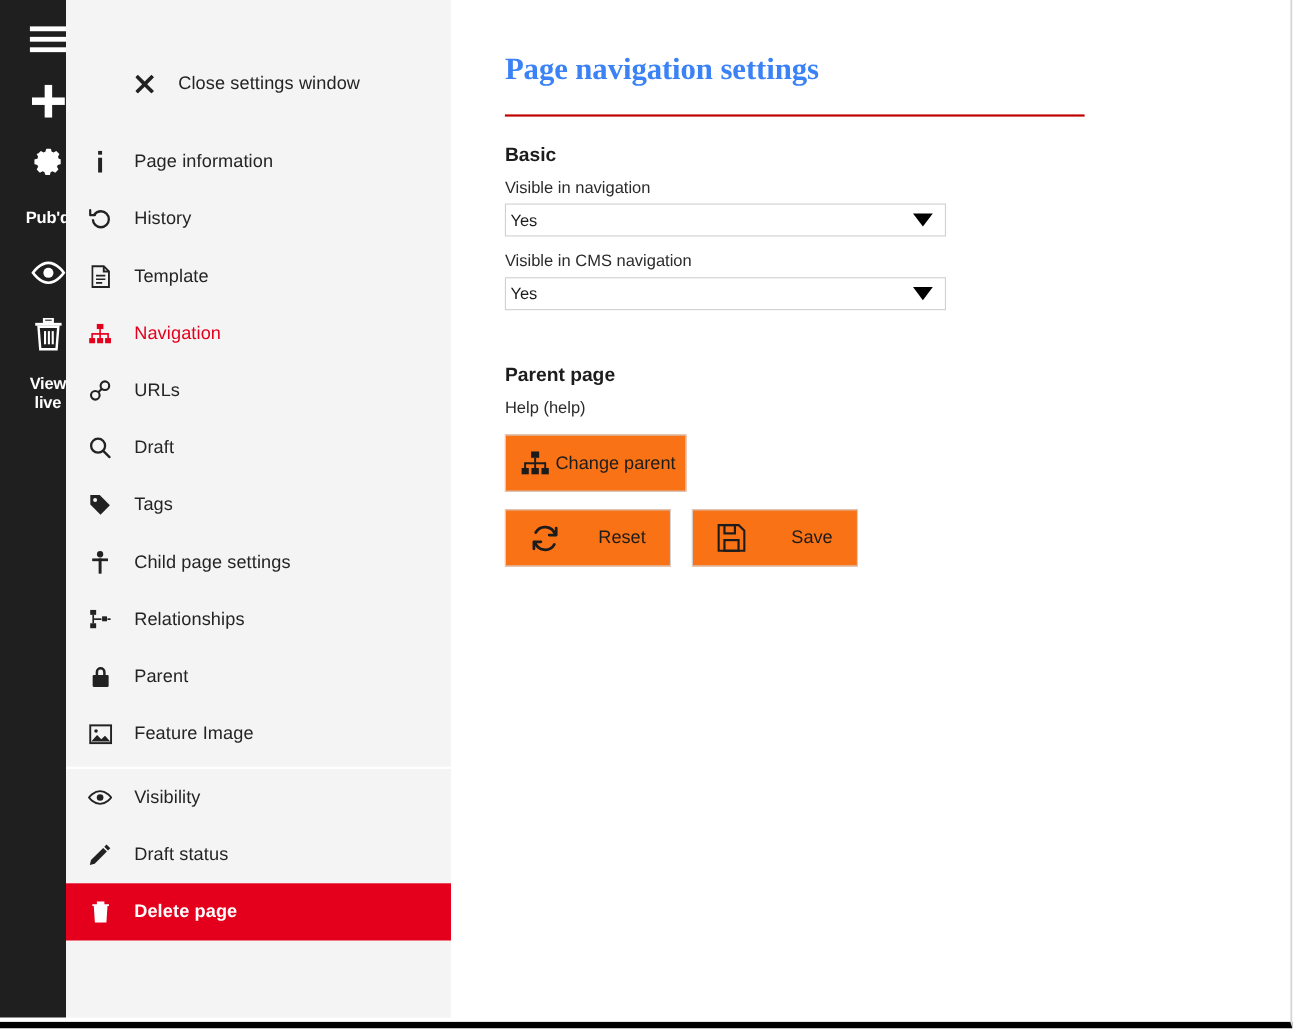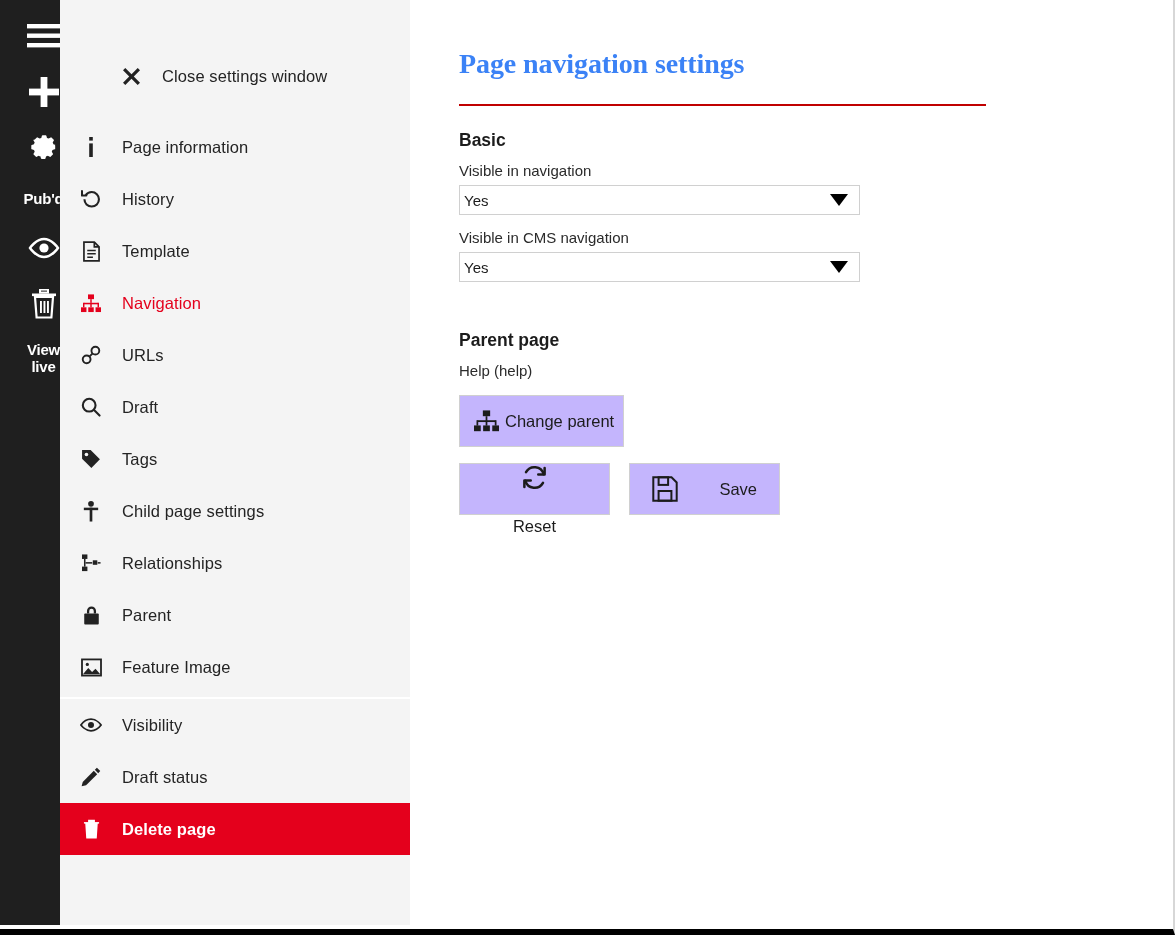--- a/index.html
+++ b/index.html
@@ -127,41 +127,41 @@
     border-top: 12px solid #000000;
     pointer-events: none;
   }
   .spacer-32 { height: 34px; }
   .help-text {
     font-size: 15px; color: #2b2b2b;
     margin-bottom: 16px;
   }
   .btn {
     border: 1px solid #d0d0d0;
-    background: #c4b5fd;
+    background: #f97316;
     display: inline-flex; align-items: center;
     cursor: pointer;
     color: #1c1c1c;
   }
   .btn svg { display: block; }
   #change-parent-btn {
     width: 165px; height: 52px;
     padding-left: 14px;
     gap: 6px;
     margin-bottom: 16px;
   }
   #change-parent-btn .btn-label { font-size: 16.5px; }
   .btn-row { display: flex; gap: 19px; }
   #reset-btn, #save-btn {
     height: 52px;
     padding: 0 22px;
     justify-content: space-between;
     gap: 26px;
   }
-  #reset-btn { width: 151px; flex-direction: column; }
+  #reset-btn { width: 151px; }
   #save-btn { width: 151px; }
   #reset-btn .btn-label, #save-btn .btn-label { font-size: 16.5px; }
 </style>
 </head>
 <body>
 
 <div id="app">
 
   <div id="rail">
 

